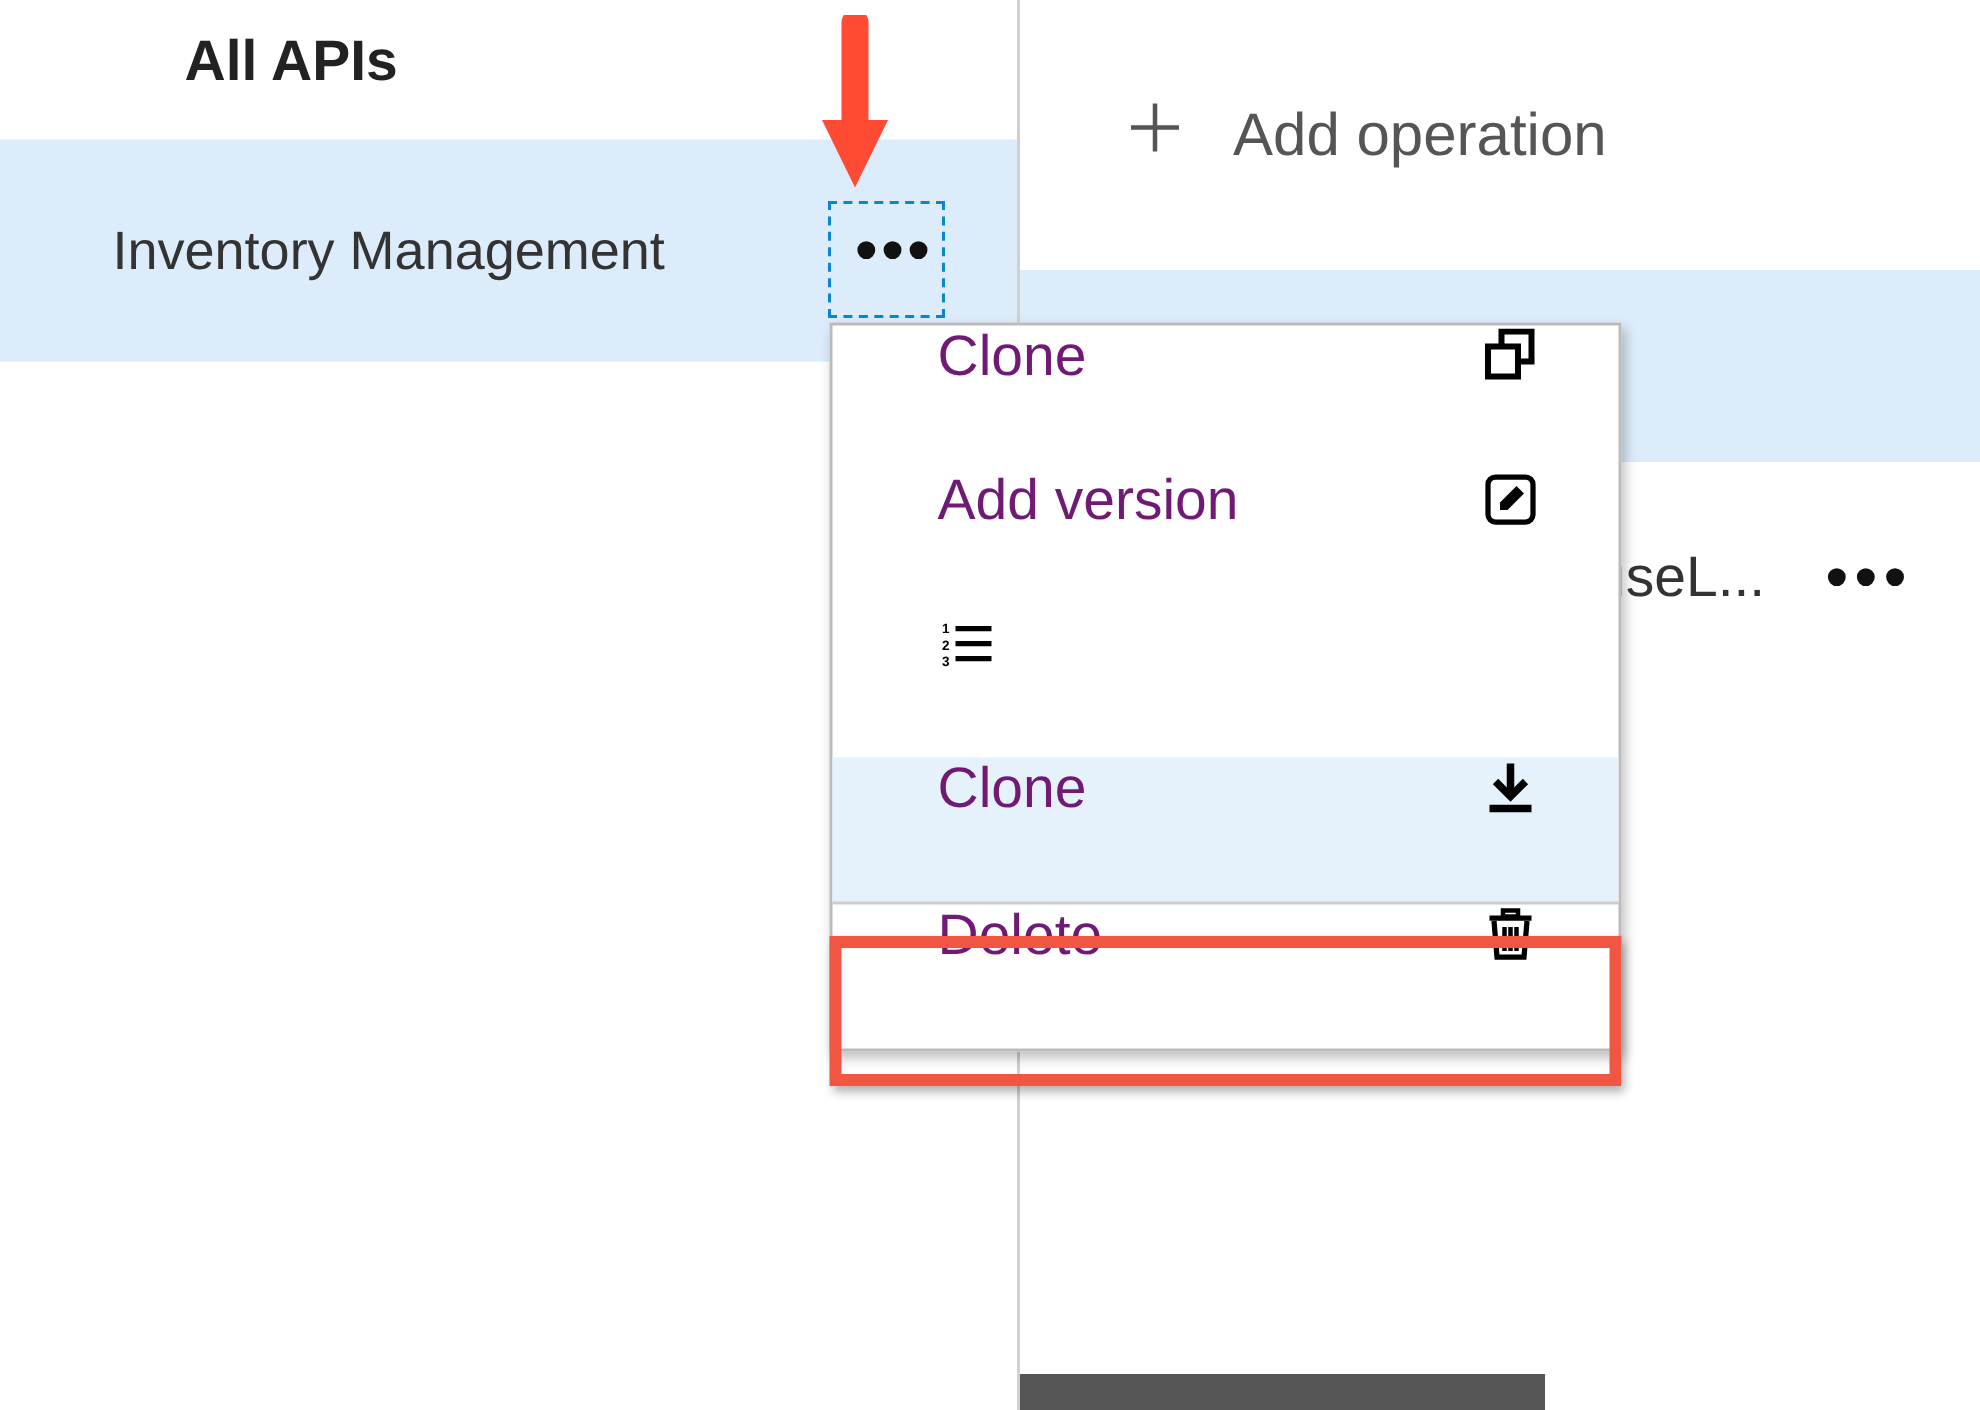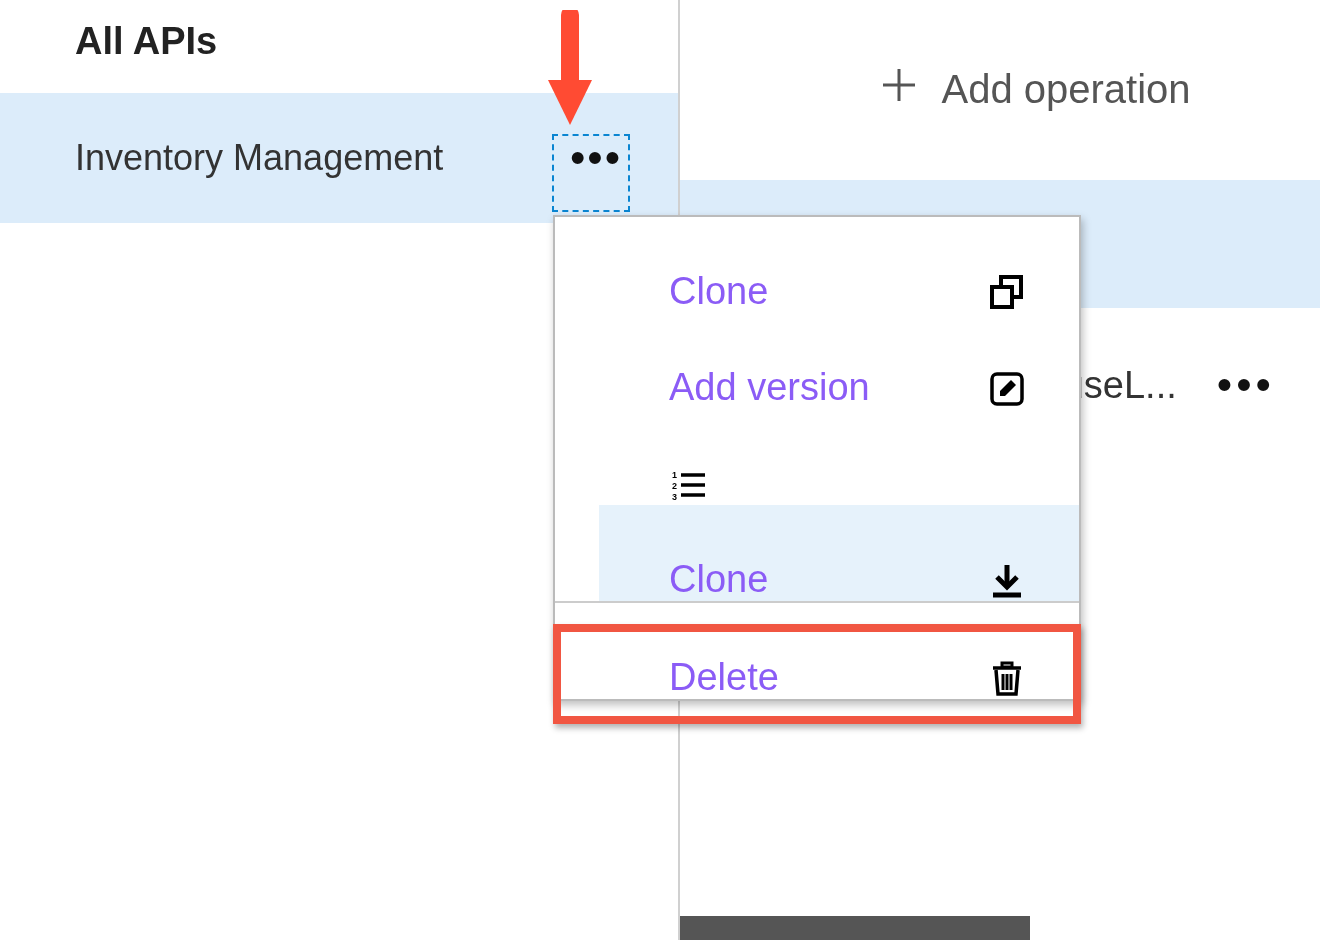--- a/index.html
+++ b/index.html
@@ -4,45 +4,45 @@
 <style>
   * { box-sizing: border-box; margin: 0; padding: 0; }
   html, body { width: 1320px; height: 940px; font-family: "Segoe UI", Arial, sans-serif; background: #fff; overflow: hidden; }
 
   .container { display: flex; width: 100%; height: 100%; }
 
   .left-pane { width: 680px; flex: 0 0 680px; position: relative; border-right: 2px solid #d0d0d0; }
   .right-pane { flex: 1; position: relative; }
 
   
-  .all-apis-header { padding: 20px 30px 30px 75px; font-size: 38px; font-weight: 700; color: #222; }
-  .api-row { height: 130px; background: #dcecfa; display: flex; align-items: center; padding-left: 75px; padding-right: 40px; font-size: 36px; color: #333; position: relative; }
+  .all-apis-header { padding: 20px 30px 30px 75px; font-size: 38px; font-weight: 700; color: #222; margin-left: 48px; }
+  .api-row { height: 148px; background: #dcecfa; display: flex; align-items: center; padding-left: 75px; padding-right: 40px; font-size: 36px; color: #333; position: relative; }
   .api-row .api-name { flex: 1; }
   .api-row .more-btn { width: 60px; height: 60px; display: flex; align-items: center; justify-content: center; cursor: pointer; position: absolute; right: 52px; top: 50%; transform: translateY(-50%); }
   .api-row .more-btn .dots { font-size: 44px; letter-spacing: 2px; color: #111; line-height: 0; }
   .focus-box { position: absolute; right: 48px; top: 134px; width: 78px; height: 78px; border: 2px dashed #0a85d1; }
 
   
   .arrow-annotation { position: absolute; left: 540px; top: 10px; width: 60px; height: 120px; pointer-events: none; }
 
   
-  .add-op-row { display: flex; align-items: center; gap: 22px; padding: 65px 0 50px 70px; font-size: 40px; color: #555; cursor: pointer; justify-content: center; }
+  .add-op-row { display: flex; align-items: center; gap: 32px; padding: 65px 0 50px 70px; font-size: 40px; color: #555; cursor: pointer; }
   .add-op-row .plus-icon svg { width: 40px; height: 40px; }
 
   .right-highlight-band { position: absolute; top: 180px; left: 0; right: 0; height: 128px; background: #dcecfa; }
 
   .operation-row { position: absolute; top: 340px; left: 0; right: 0; height: 90px; display: flex; align-items: center; justify-content: flex-end; padding-right: 45px; font-size: 38px; color: #333; gap: 40px; }
   .operation-row .op-name { }
   .operation-row .op-more { font-size: 44px; letter-spacing: 4px; cursor: pointer; color: #111; }
 
   .right-bottom-block { position: absolute; left: 0; bottom: 0; width: 350px; height: 24px; background: #555; }
 
   
   .context-menu { position: absolute; left: 553px; top: 215px; width: 528px; background: #fff; border: 2px solid #bbb; box-shadow: 2px 4px 8px rgba(0,0,0,0.25); z-index: 50; }
-  .menu-item { display: flex; align-items: flex-end; justify-content: space-between; padding: 0 52px 0 70px; height: 96px; font-size: 38px; color: #8b5cf6; cursor: pointer; margin-left: 44px; }
+  .menu-item { display: flex; align-items: flex-start; justify-content: space-between; padding: 0 52px 0 70px; height: 96px; font-size: 38px; color: #701a75; cursor: pointer; }
   .menu-item.hovered { background: #e6f2fb; }
   .menu-item .mi-label { }
   .menu-item .mi-icon { width: 40px; height: 40px; display:flex; align-items:center; justify-content:center; }
   .menu-item .mi-icon svg { width: 36px; height: 36px; }
   .menu-divider { height: 2px; background: #ccc; margin: 0; }
 
   
   .red-highlight { position: absolute; left: 553px; top: 624px; width: 528px; height: 100px; border: 8px solid #f15642; box-shadow: 2px 4px 6px rgba(0,0,0,0.3); pointer-events: none; z-index: 60; }
 
 </style>

